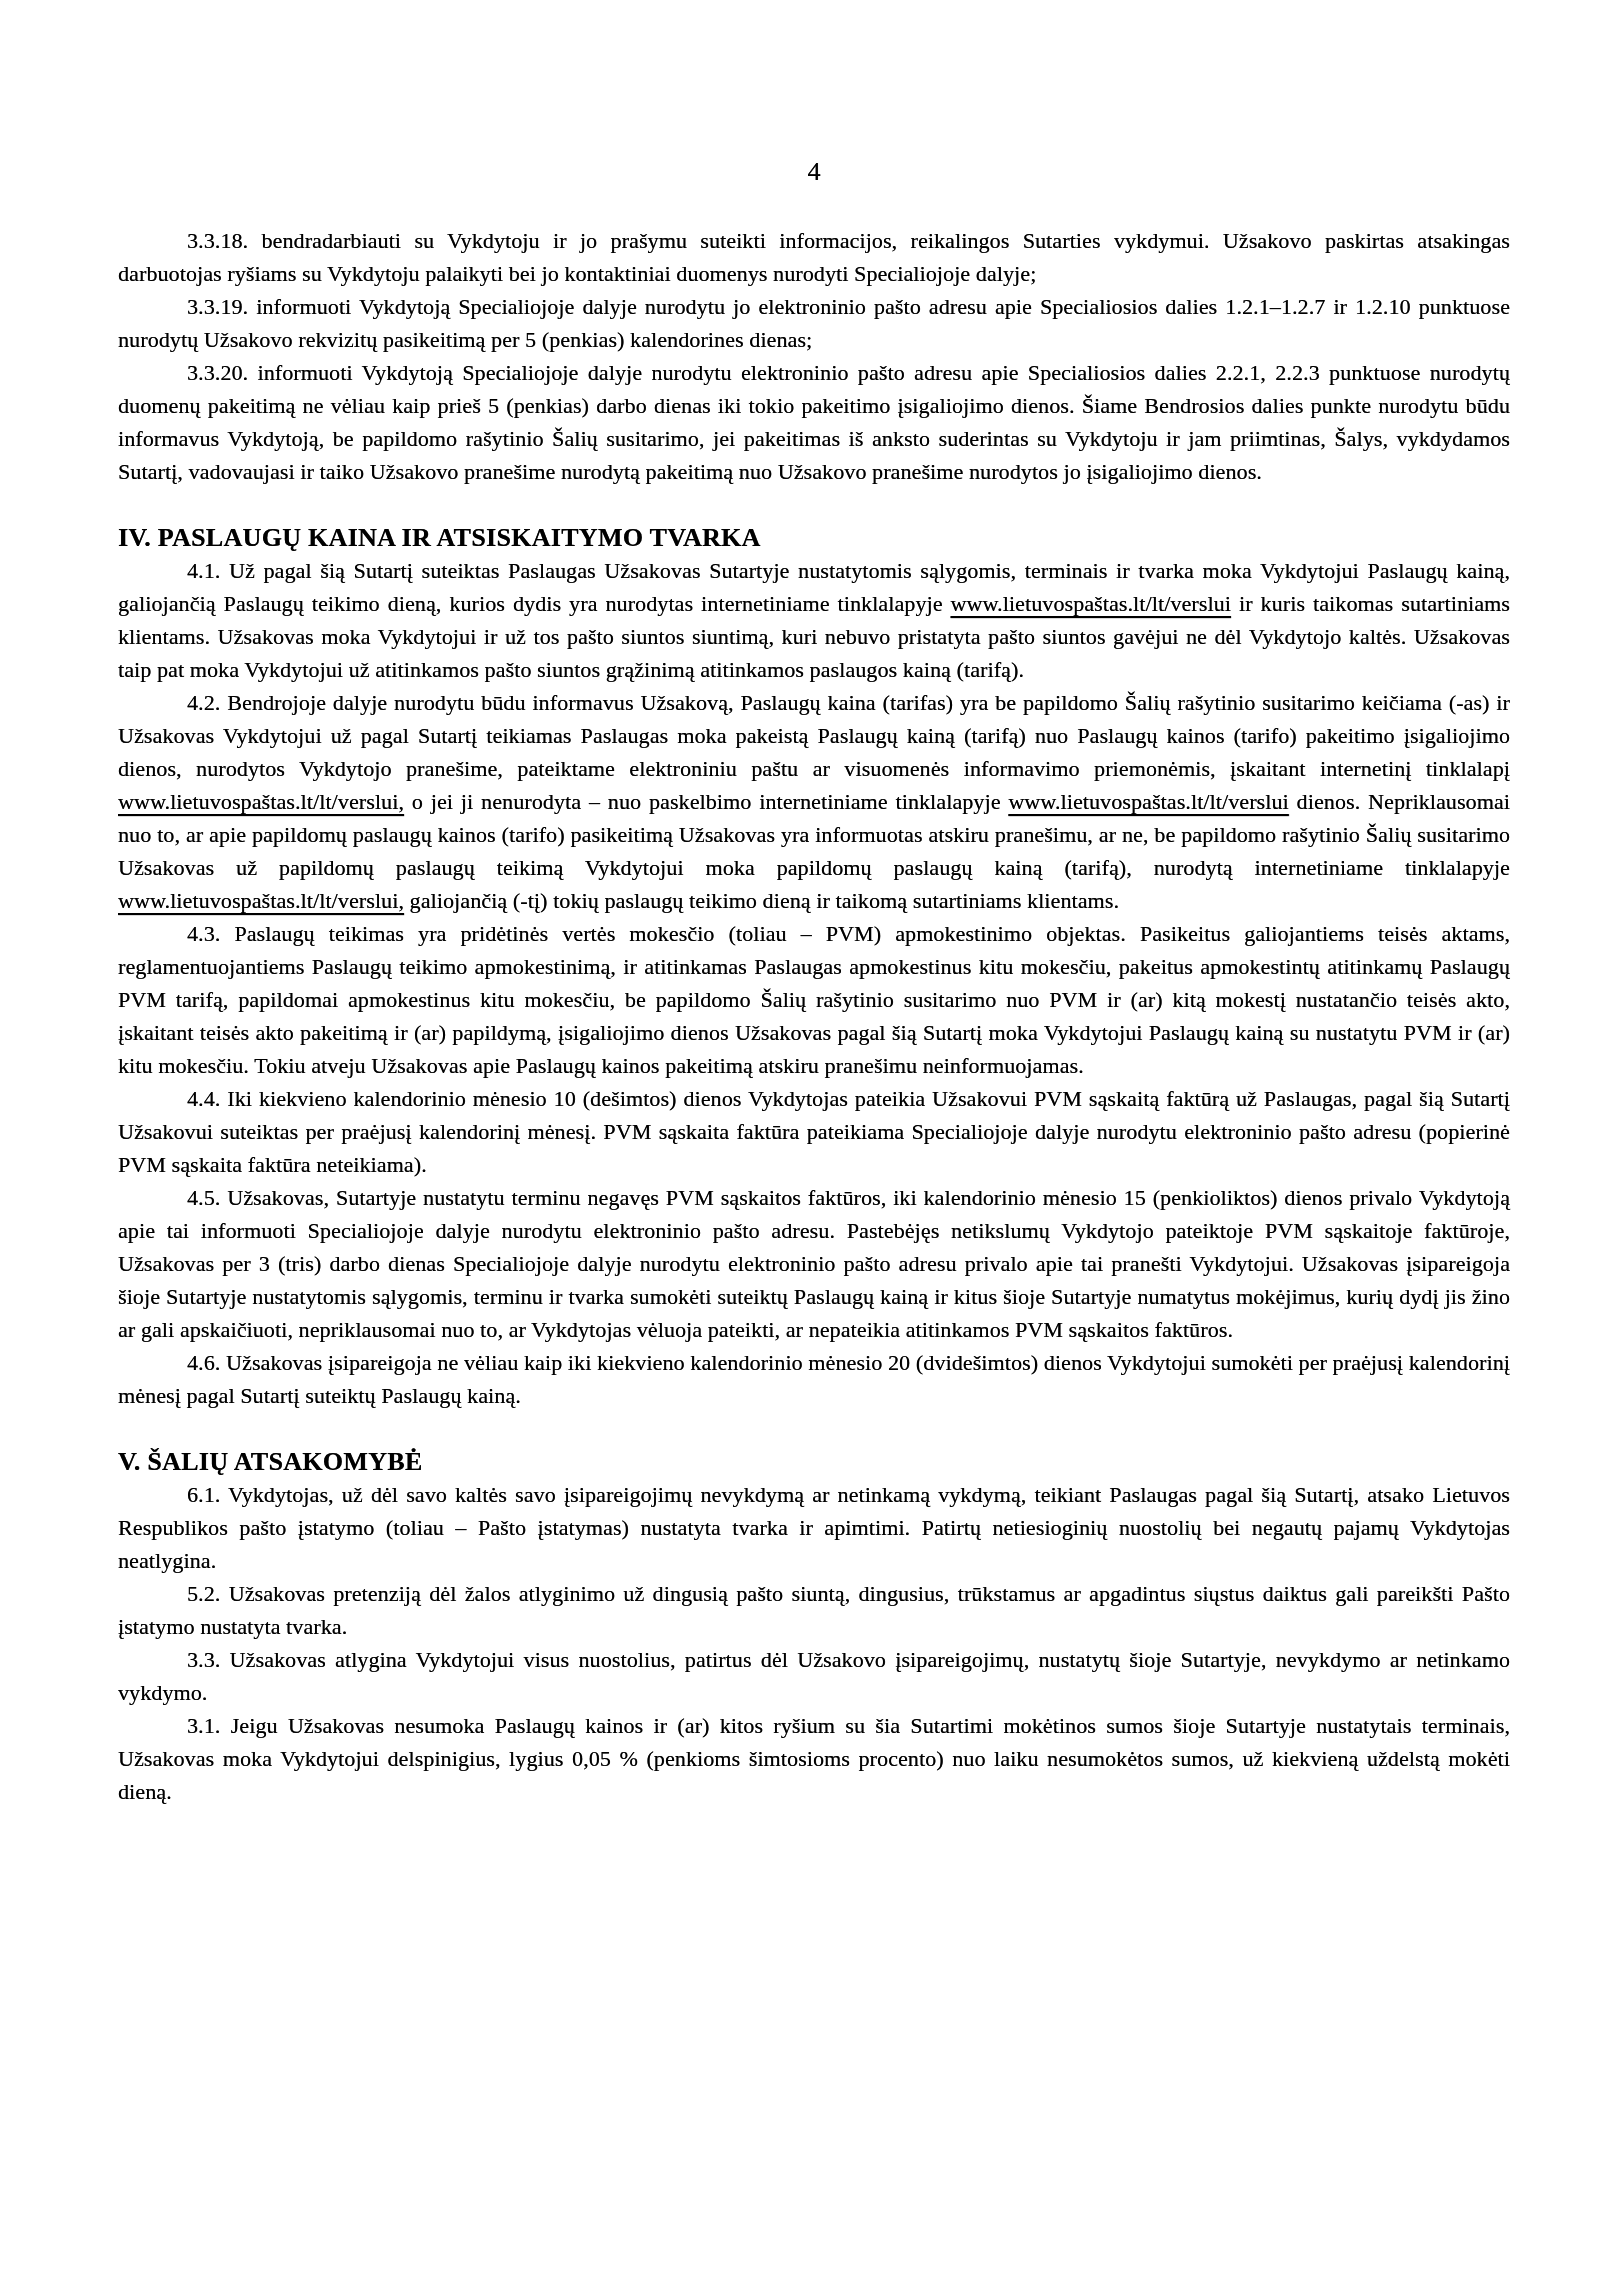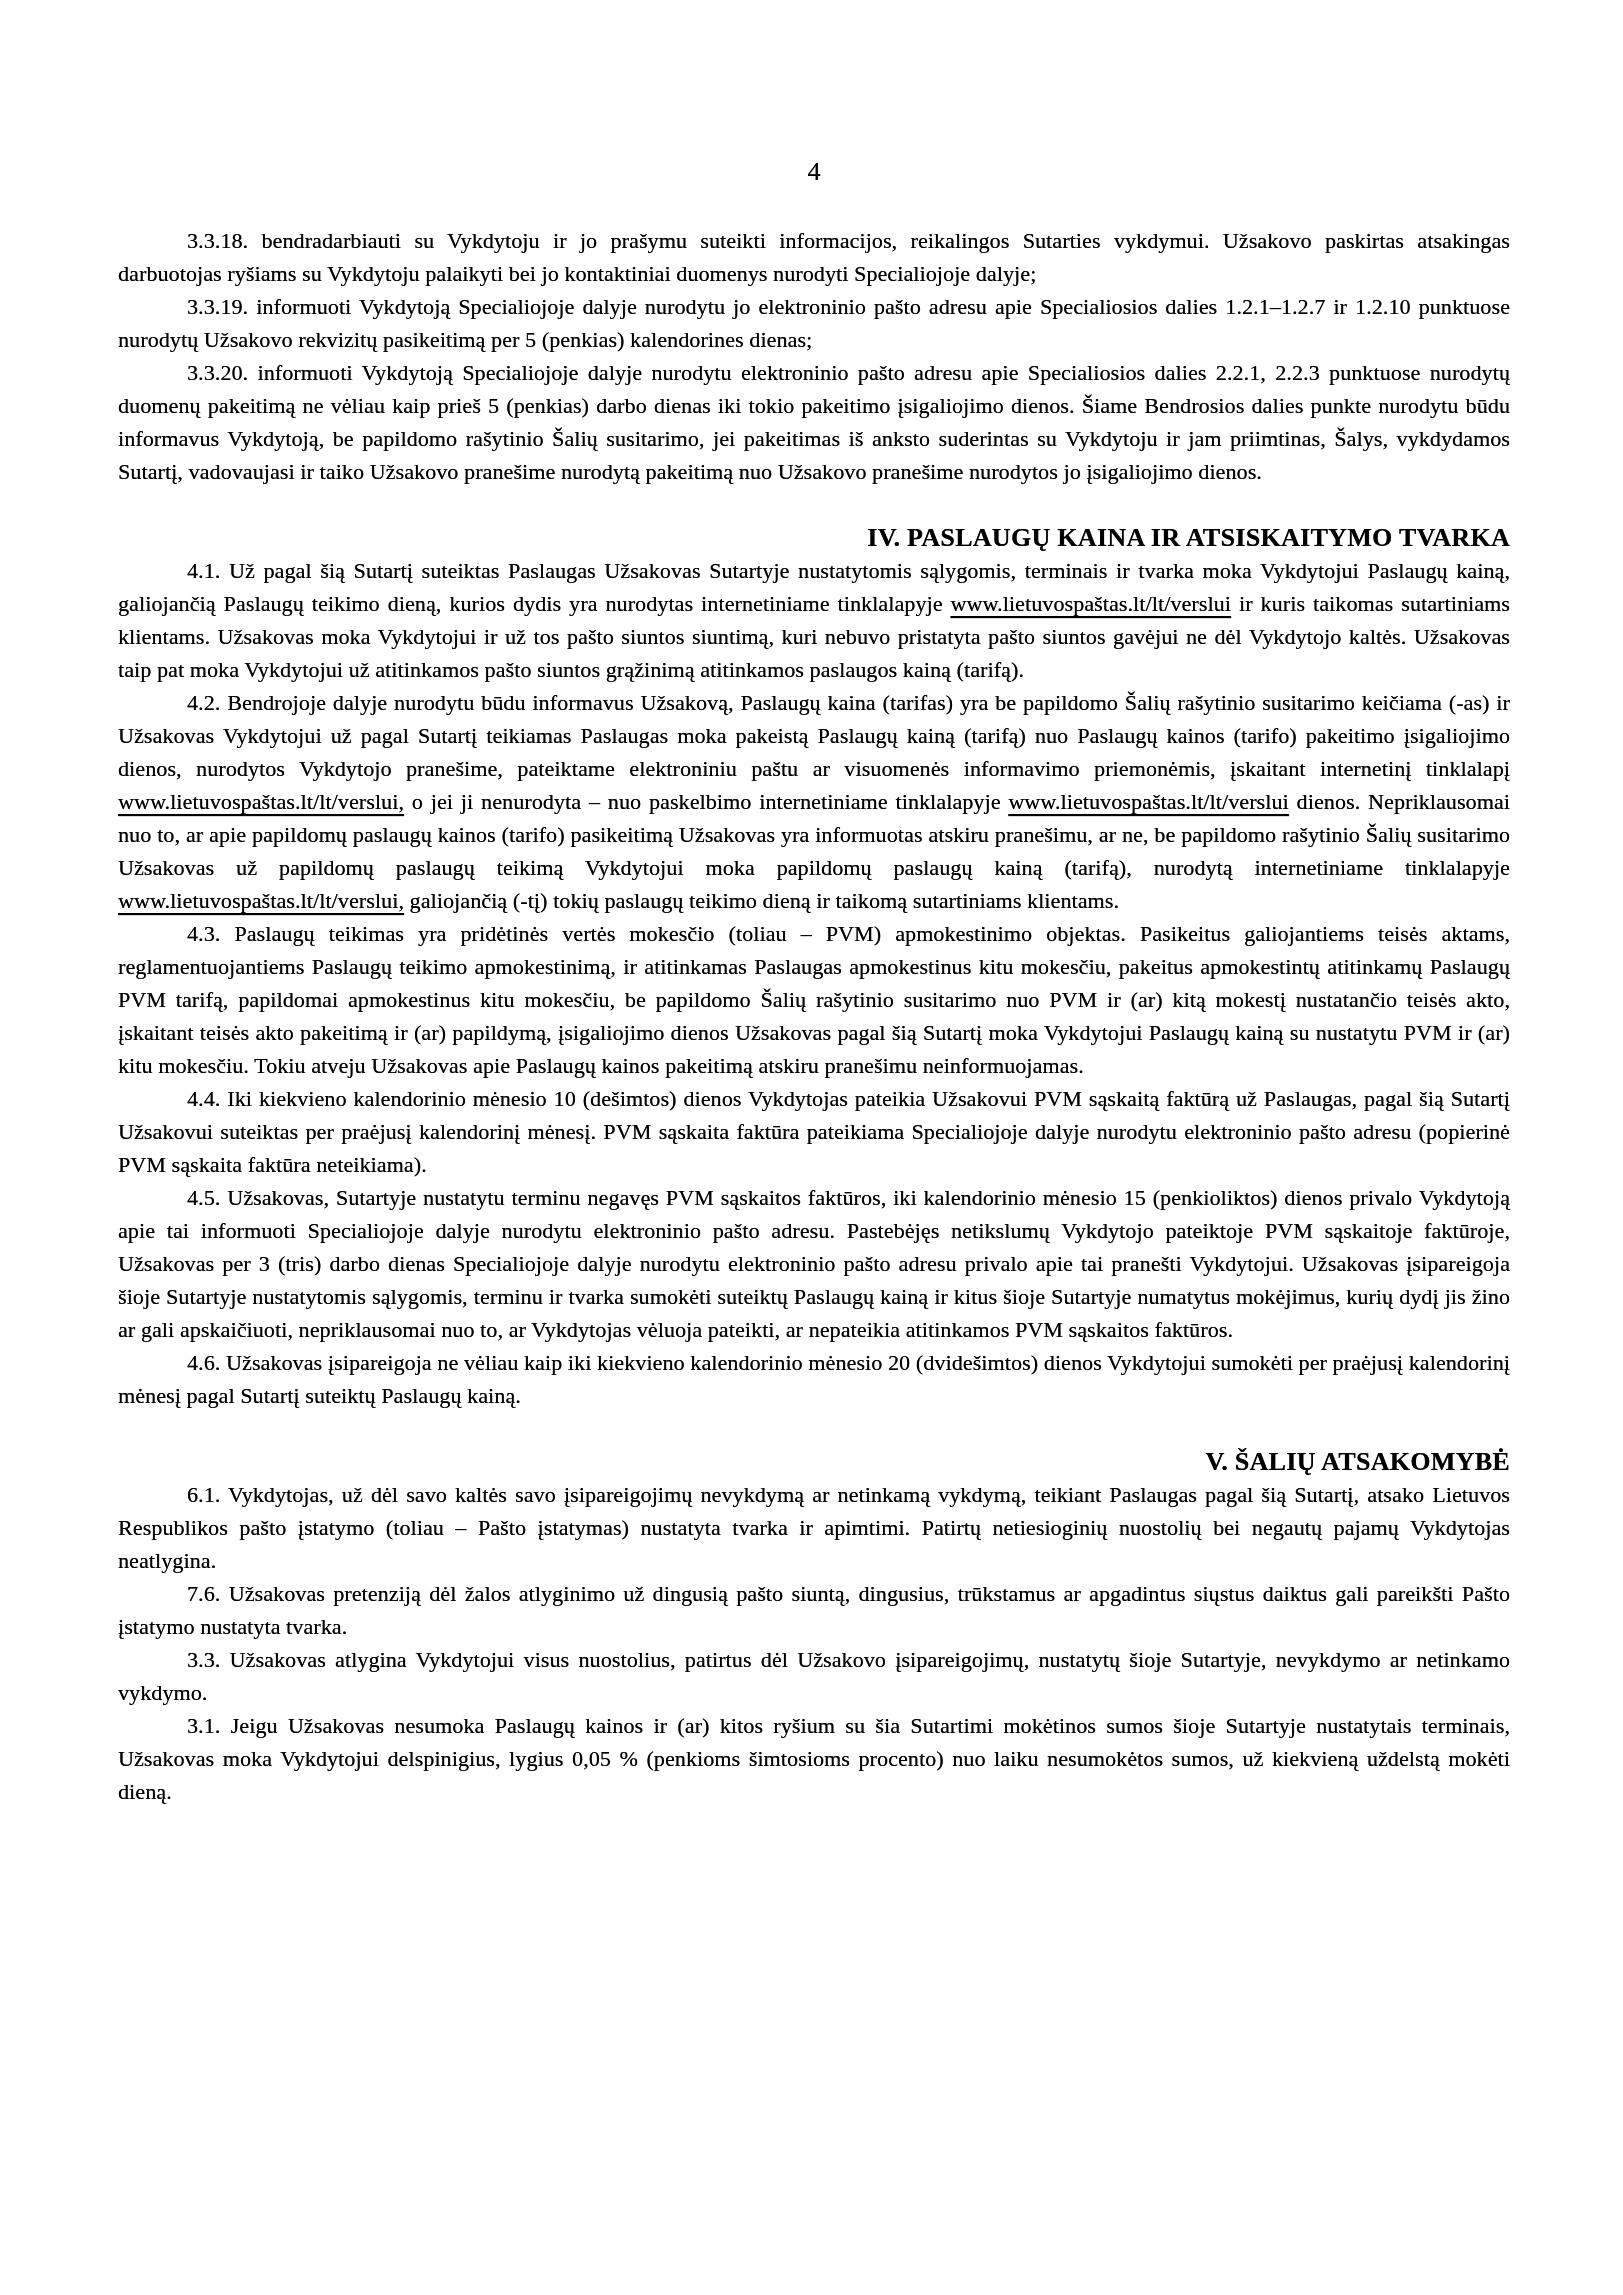--- a/index.html
+++ b/index.html
@@ -36,21 +36,21 @@
     line-height: 33px;
     text-align: justify;
     text-indent: 69px;
     letter-spacing: 0.1px;
   }
   .heading {
     margin: 33px 0 0 0;
     font-size: 26px;
     line-height: 33px;
     font-weight: bold;
-    text-align: right;
+    text-align: left;
     text-indent: 0;
     letter-spacing: 0.3px;
   }
   .url {
     text-decoration: underline;
     text-decoration-thickness: 2.3px;
     text-underline-offset: 4.6px;
     text-decoration-color: #000;
   }
 </style>
@@ -78,20 +78,20 @@
   <p class="para">4.4. Iki kiekvieno kalendorinio mėnesio 10 (dešimtos) dienos Vykdytojas pateikia Užsakovui PVM sąskaitą faktūrą už Paslaugas, pagal šią Sutartį Užsakovui suteiktas per praėjusį kalendorinį mėnesį. PVM sąskaita faktūra pateikiama Specialiojoje dalyje nurodytu elektroninio pašto adresu (popierinė PVM sąskaita faktūra neteikiama).</p>
 
   <p class="para">4.5. Užsakovas, Sutartyje nustatytu terminu negavęs PVM sąskaitos faktūros, iki kalendorinio mėnesio 15 (penkioliktos) dienos privalo Vykdytoją apie tai informuoti Specialiojoje dalyje nurodytu elektroninio pašto adresu. Pastebėjęs netikslumų Vykdytojo pateiktoje PVM sąskaitoje faktūroje, Užsakovas per 3 (tris) darbo dienas Specialiojoje dalyje nurodytu elektroninio pašto adresu privalo apie tai pranešti Vykdytojui. Užsakovas įsipareigoja šioje Sutartyje nustatytomis sąlygomis, terminu ir tvarka sumokėti suteiktų Paslaugų kainą ir kitus šioje Sutartyje numatytus mokėjimus, kurių dydį jis žino ar gali apskaičiuoti, nepriklausomai nuo to, ar Vykdytojas vėluoja pateikti, ar nepateikia atitinkamos PVM sąskaitos faktūros.</p>
 
   <p class="para">4.6. Užsakovas įsipareigoja ne vėliau kaip iki kiekvieno kalendorinio mėnesio 20 (dvidešimtos) dienos Vykdytojui sumokėti per praėjusį kalendorinį mėnesį pagal Sutartį suteiktų Paslaugų kainą.</p>
 
   <h2 class="heading">V. ŠALIŲ ATSAKOMYBĖ</h2>
 
   <p class="para">6.1. Vykdytojas, už dėl savo kaltės savo įsipareigojimų nevykdymą ar netinkamą vykdymą, teikiant Paslaugas pagal šią Sutartį, atsako Lietuvos Respublikos pašto įstatymo (toliau – Pašto įstatymas) nustatyta tvarka ir apimtimi. Patirtų netiesioginių nuostolių bei negautų pajamų Vykdytojas neatlygina.</p>
 
-  <p class="para">7.6. Užsakovas pretenziją dėl žalos atlyginimo už dingusią pašto siuntą, dingusius, trūkstamus ar apgadintus siųstus daiktus gali pareikšti Pašto įstatymo nustatyta tvarka.</p>
+  <p class="para">5.2. Užsakovas pretenziją dėl žalos atlyginimo už dingusią pašto siuntą, dingusius, trūkstamus ar apgadintus siųstus daiktus gali pareikšti Pašto įstatymo nustatyta tvarka.</p>
 
   <p class="para">3.3. Užsakovas atlygina Vykdytojui visus nuostolius, patirtus dėl Užsakovo įsipareigojimų, nustatytų šioje Sutartyje, nevykdymo ar netinkamo vykdymo.</p>
 
   <p class="para">3.1. Jeigu Užsakovas nesumoka Paslaugų kainos ir (ar) kitos ryšium su šia Sutartimi mokėtinos sumos šioje Sutartyje nustatytais terminais, Užsakovas moka Vykdytojui delspinigius, lygius 0,05 % (penkioms šimtosioms procento) nuo laiku nesumokėtos sumos, už kiekvieną uždelstą mokėti dieną.</p>
 
 </div>
 
 
 </body></html>

